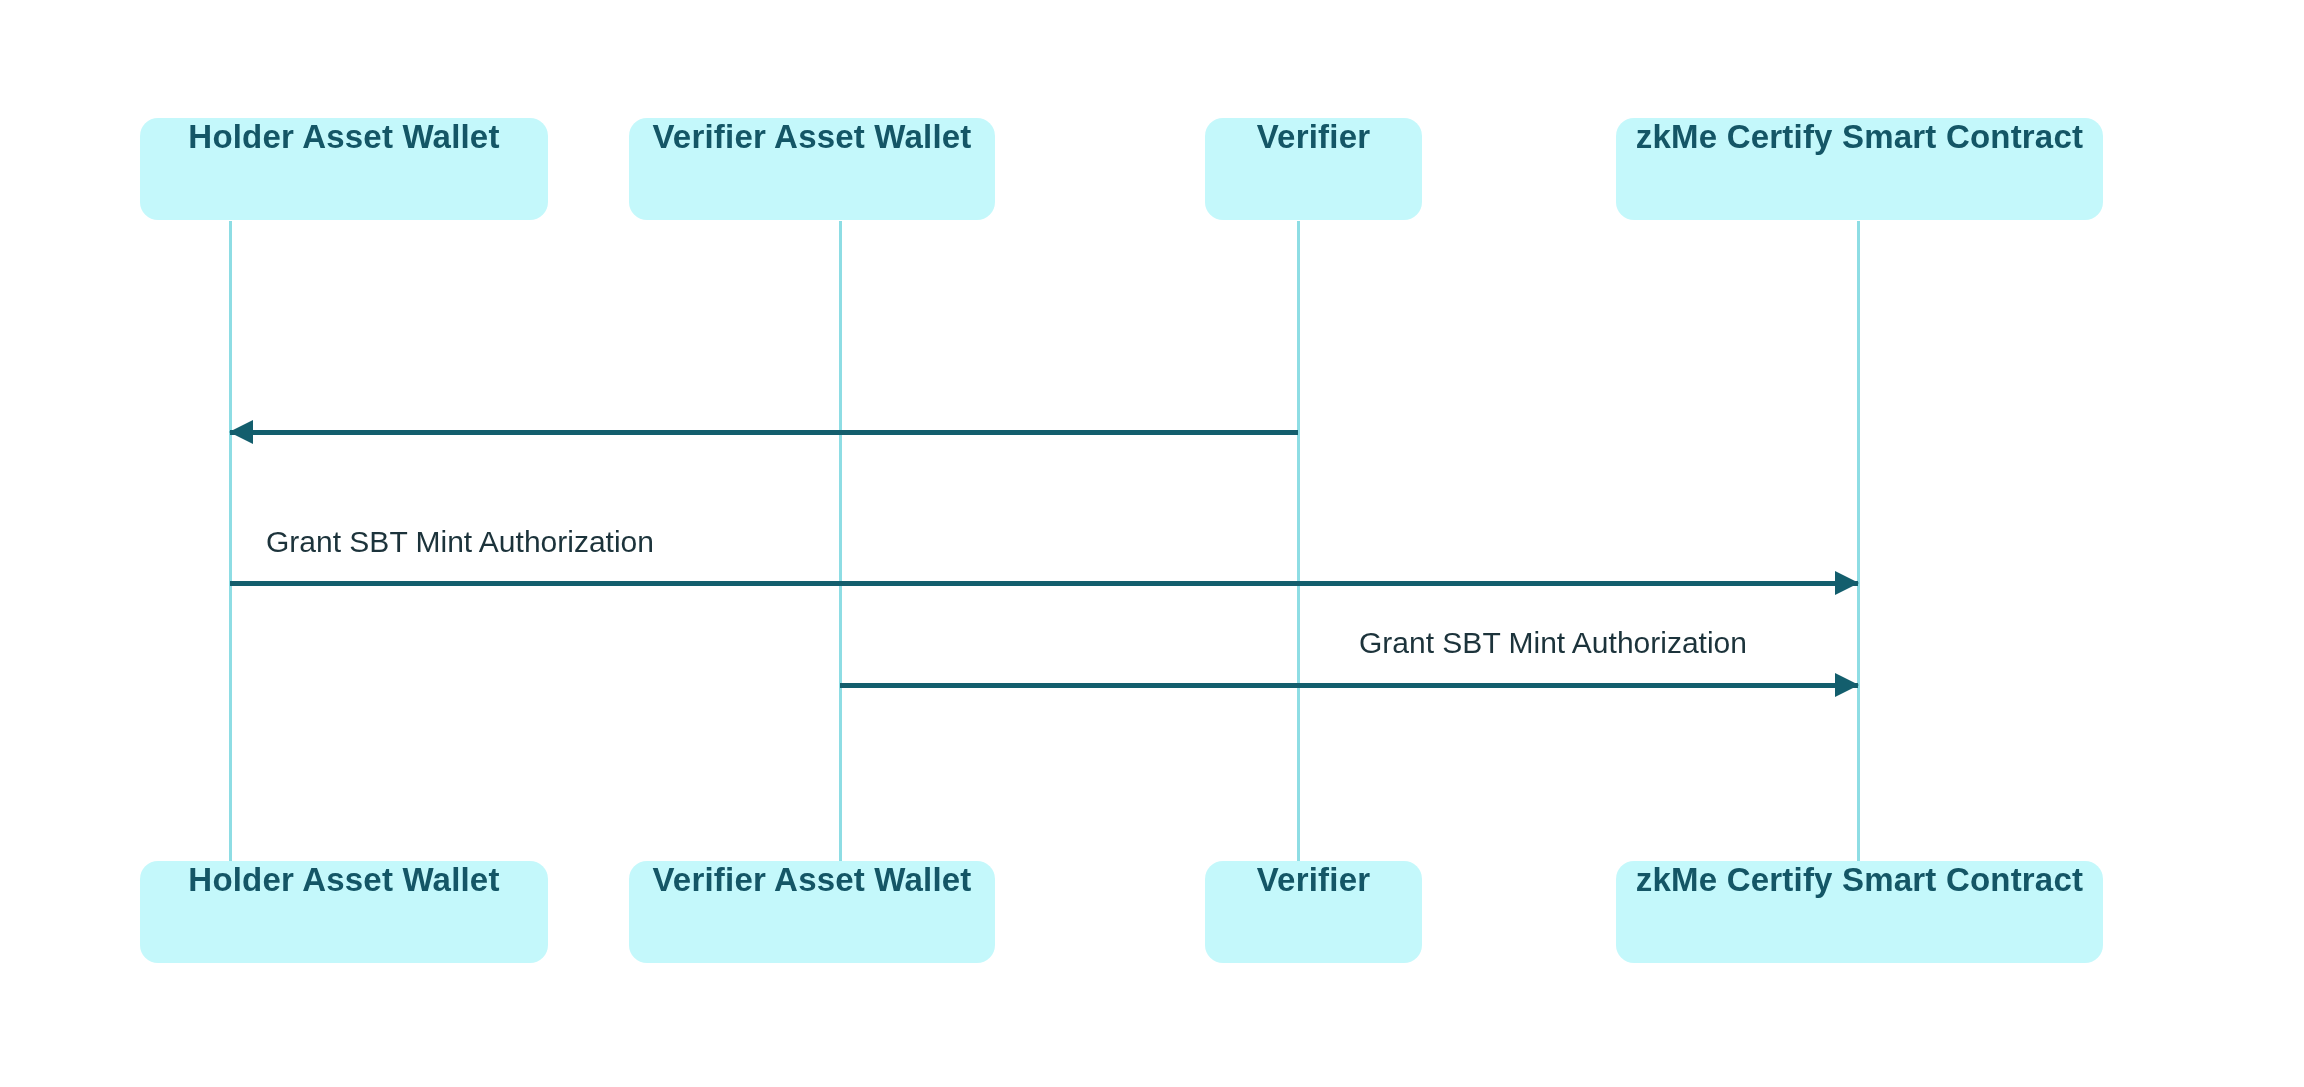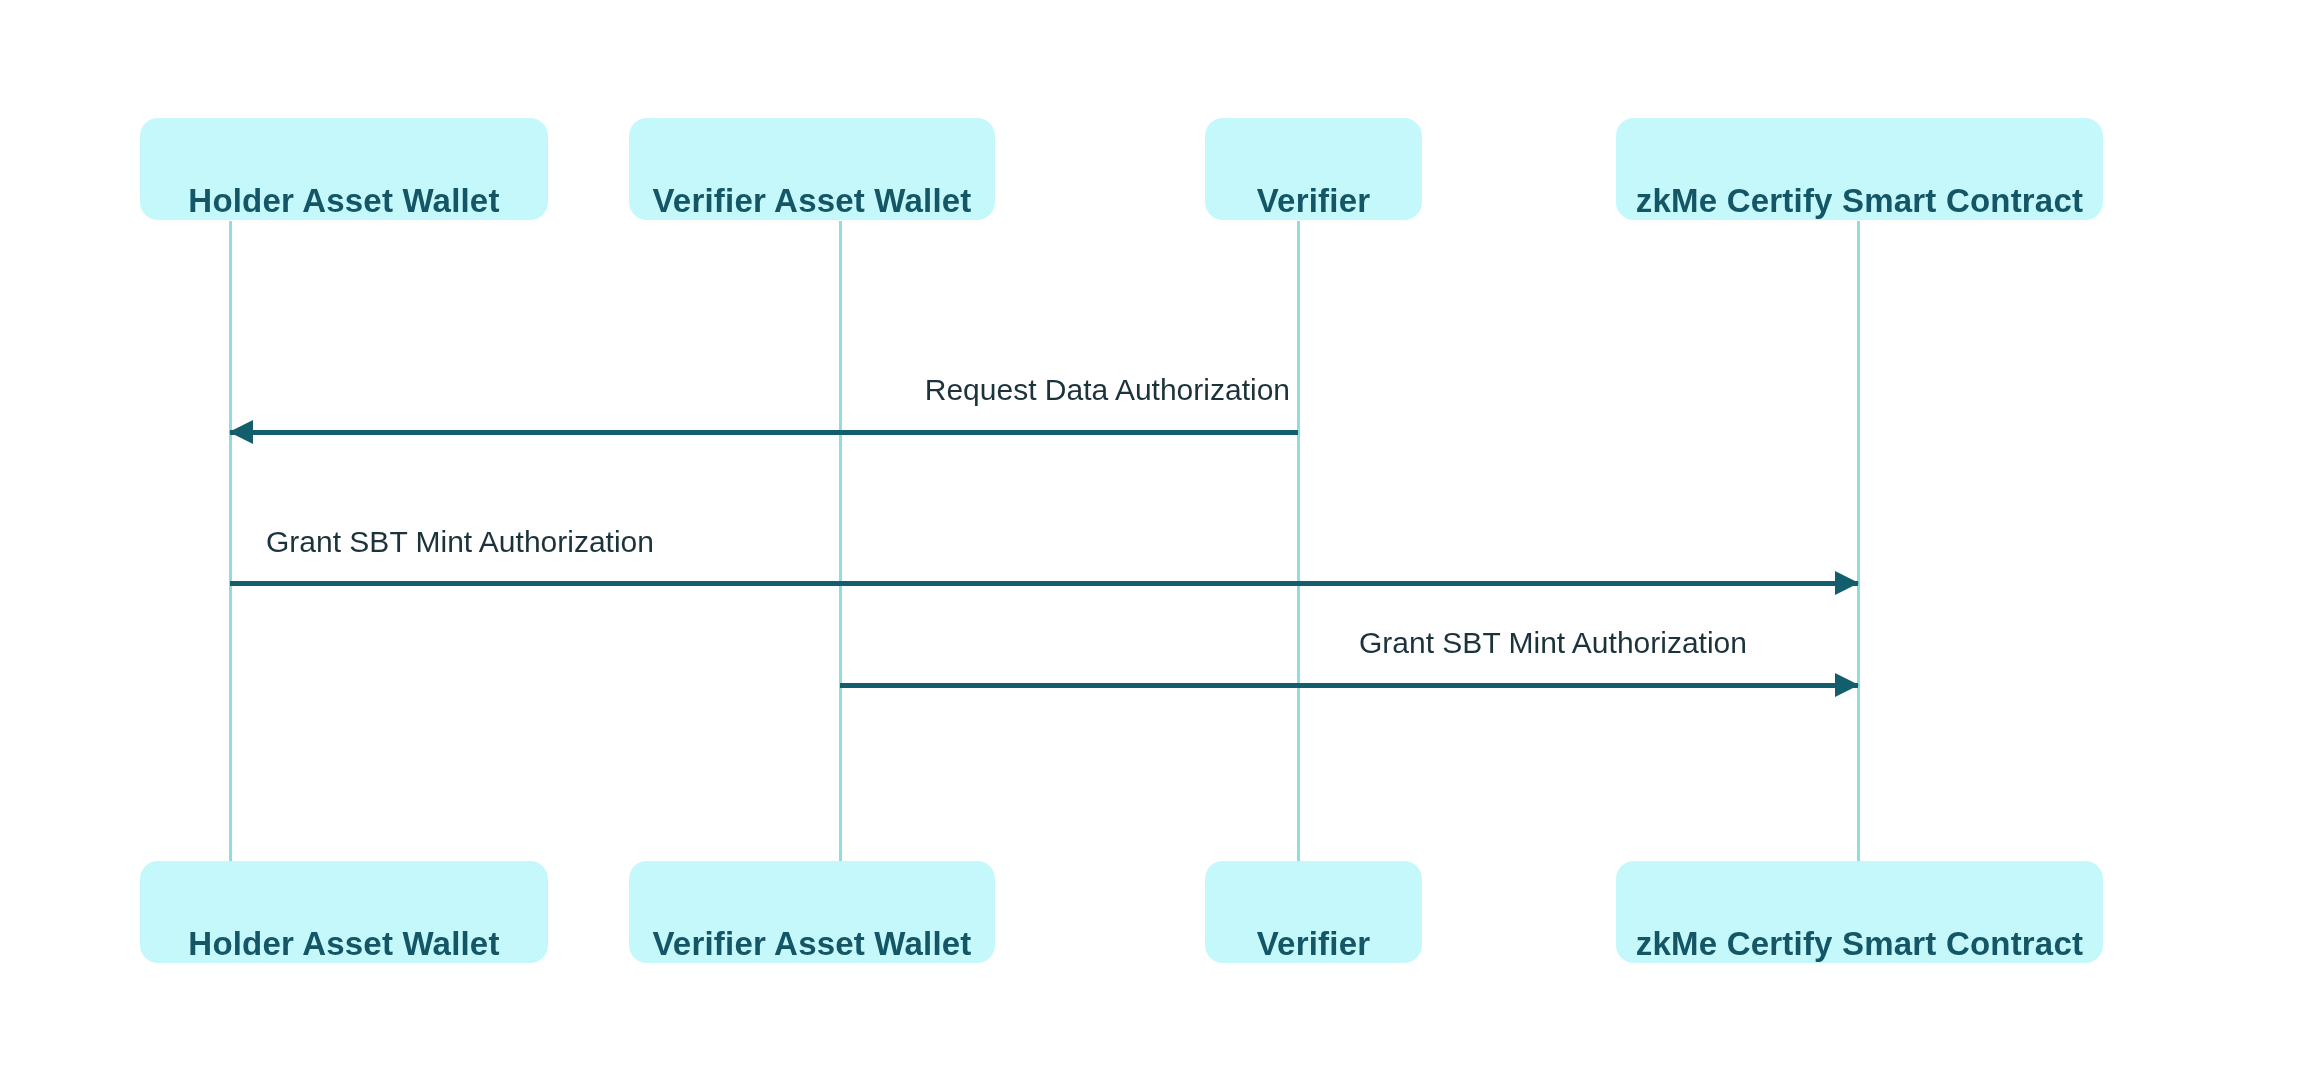--- a/index.html
+++ b/index.html
@@ -19,21 +19,21 @@
     background: var(--background);
     font-family: "Liberation Sans", sans-serif;
     overflow: hidden;
   }
   .actor-box {
     position: absolute;
     height: 102px;
     background: var(--actor-fill);
     border-radius: 18px;
     display: flex;
-    align-items: flex-end;
+    align-items: flex-start;
     justify-content: center;
   }
   .actor-box .actor-label {
     font-size: 33px;
     font-weight: bold;
     color: var(--actor-text);
     letter-spacing: 0.2px;
     white-space: nowrap;
   }
   .row-top    { top: 118px; }
@@ -102,21 +102,20 @@
   </div>
   <div class="actor-box row-top actor-zkme">
     <span class="actor-label">zkMe Certify Smart Contract</span>
   </div>
 
   <div class="lifeline lifeline-holder"></div>
   <div class="lifeline lifeline-vwallet"></div>
   <div class="lifeline lifeline-verifier"></div>
   <div class="lifeline lifeline-zkme"></div>
 
-  <div class="msg-label label-1">Request Data Authorization</div>
   <div class="msg-line msg-1">
     <div class="arrowhead point-left"></div>
   </div>
 
   <div class="msg-label label-2">Grant SBT Mint Authorization</div>
   <div class="msg-line msg-2">
     <div class="arrowhead point-right"></div>
   </div>
 
   <div class="msg-label label-3">Grant SBT Mint Authorization</div>

